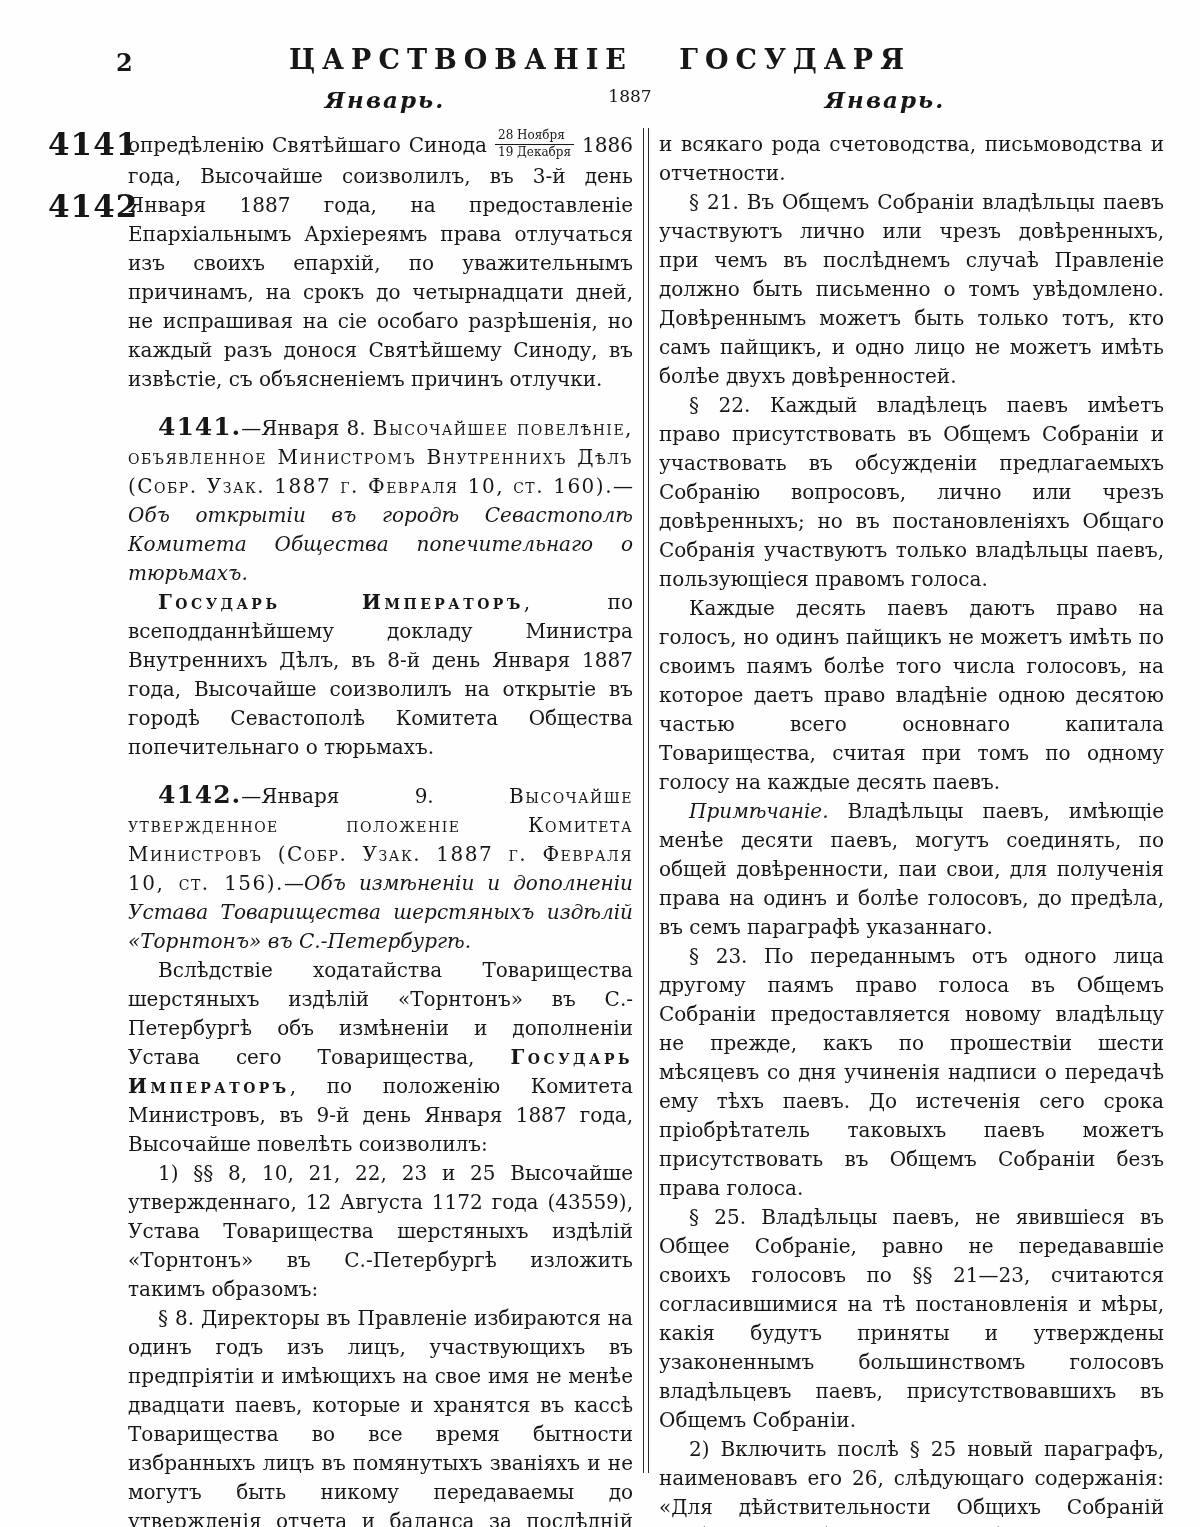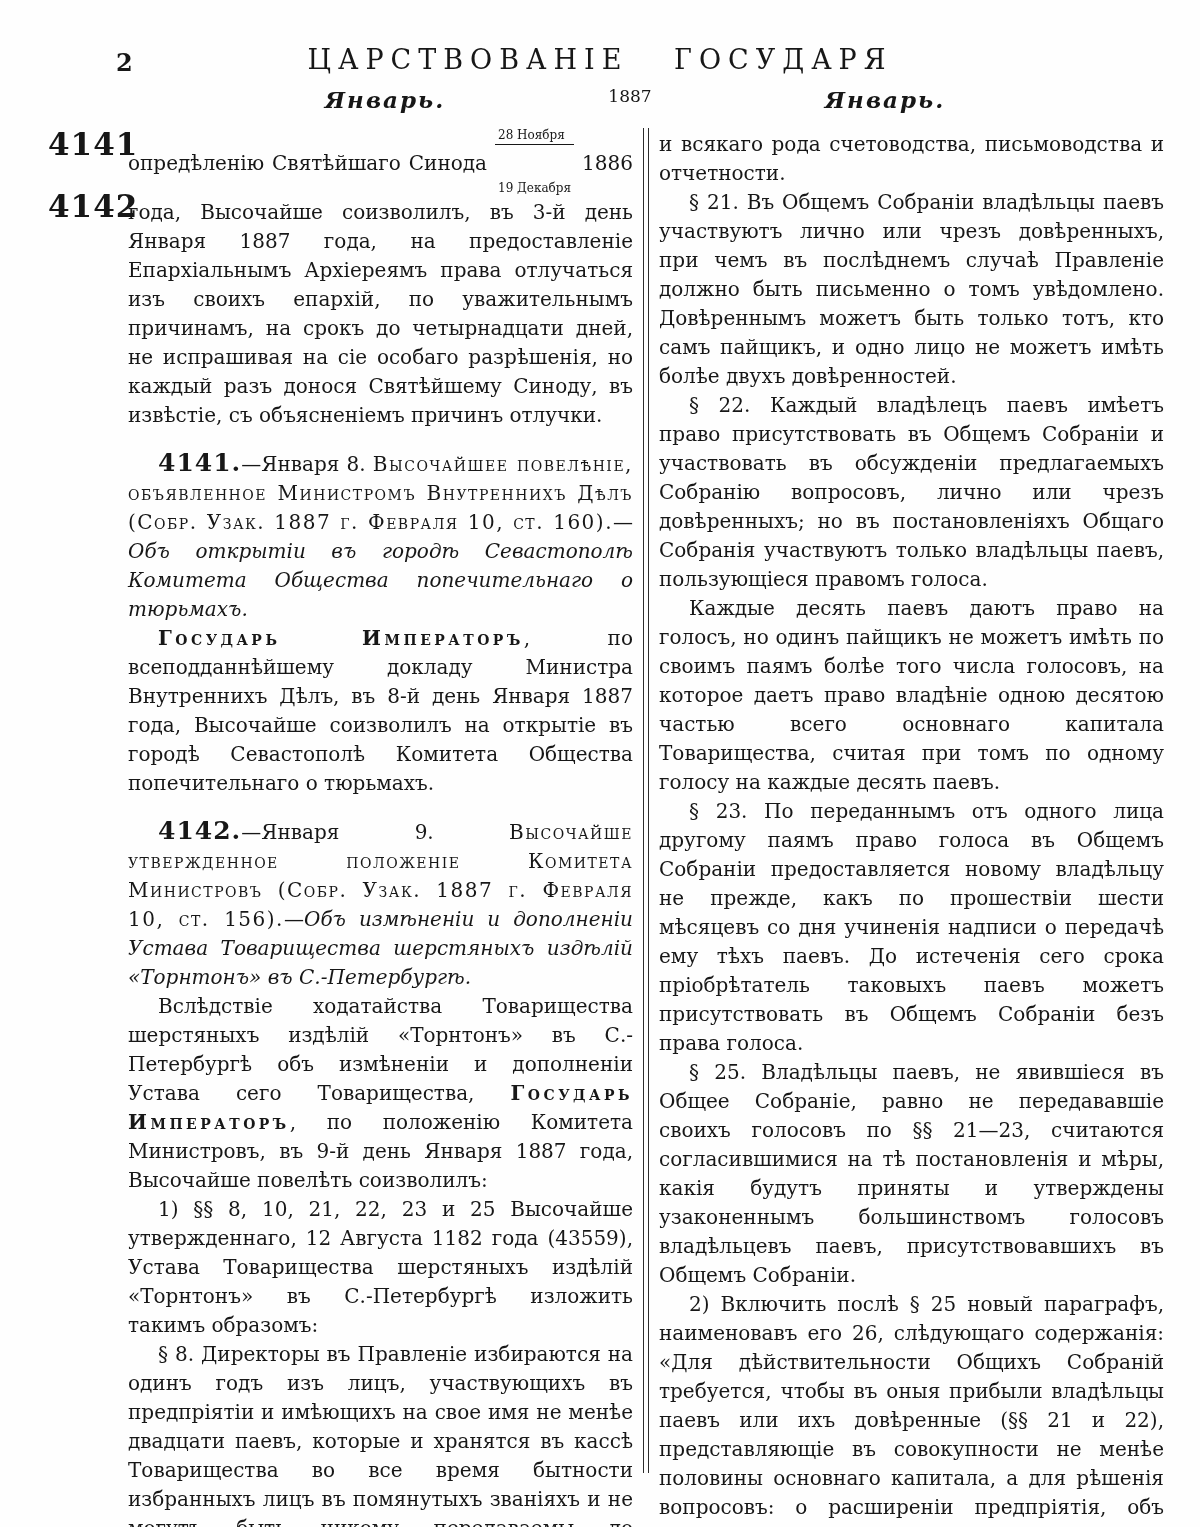--- a/index.html
+++ b/index.html
@@ -12,21 +12,21 @@
     overflow:hidden;
   }
   
   .pagenum{
     position:absolute;top:48px;left:116px;
     font-size:24px;font-weight:bold;
   }
   .title{
     position:absolute;top:44px;left:0;right:0;margin:0;
     text-align:center;
-    font-size:27px;font-weight:normal;
+    font-size:27px;font-weight:bold;
     letter-spacing:7px;word-spacing:30px;
   }
   .month,.year{position:absolute;white-space:nowrap;text-align:right;}
   .month{
     font-style:italic;font-weight:bold;
     font-size:23px;letter-spacing:2px;
   }
   .month-left{top:86px;left:385px;transform:translateX(-50%);}
   .year{top:86px;left:630px;transform:translateX(-50%);font-size:17px;}
   .month-right{top:86px;left:885px;transform:translateX(-50%);}
@@ -61,21 +61,21 @@
   .seg-sc{font-variant:small-caps;font-weight:normal;letter-spacing:1.5px;}
   .seg-sp{font-variant:small-caps;font-weight:bold;letter-spacing:3.5px;}
   .seg-num{font-size:25px;font-weight:bold;letter-spacing:1px;}
   
   .frac{
     display:inline-block;vertical-align:middle;
     font-size:12px;line-height:1.3;
     position:relative;top:-2px;font-weight:normal;
   }
   .frac-top{display:block;border-bottom:1.5px solid #171717;padding:0 3px;}
-  .frac-bot{display:block;padding:0 3px;margin-top:36px;}
+  .frac-bot{display:block;padding:0 3px;}
 </style>
 </head>
 <body>
 
 <div class="page">
 
   <span class="pagenum">2</span>
   <h1 class="title">ЦАРСТВОВАНІЕ ГОСУДАРЯ</h1>
 
   <span class="month month-left">Январь.</span>
@@ -85,28 +85,29 @@
   <span class="margin-number mn-1">4141</span>
   <span class="margin-number mn-2">4142</span>
 
   <div class="columns">
     <div class="col">
         <p class="para"><span class="seg-n">опредѣленію Святѣйшаго Синода </span><span class="frac"><span class="frac-top">28 Ноября</span><span class="frac-bot">19 Декабря</span></span><span class="seg-n"> 1886 года, Высочайше соизволилъ, въ 3-й день Января 1887 года, на предоставленіе Епархіальнымъ Архіереямъ права отлучаться изъ своихъ епархій, по уважительнымъ причинамъ, на срокъ до четырнадцати дней, не испрашивая на сіе особаго разрѣшенія, но каждый разъ донося Святѣйшему Синоду, въ извѣстіе, съ объясненіемъ причинъ отлучки.</span></p>
         <p class="para indent space"><span class="seg-num">4141.</span><span class="seg-n">—Января 8. </span><span class="seg-sc">Высочайшее повелѣніе, объявленное Министромъ Внутреннихъ Дѣлъ (Собр. Узак. 1887 г. Февраля 10, ст. 160).</span><span class="seg-n">—</span><span class="seg-i">Объ открытіи въ городѣ Севастополѣ Комитета Общества попечительнаго о тюрьмахъ.</span></p>
         <p class="para indent"><span class="seg-sp">Государь Императоръ</span><span class="seg-n">, по всеподданнѣйшему докладу Министра Внутреннихъ Дѣлъ, въ 8-й день Января 1887 года, Высочайше соизволилъ на открытіе въ городѣ Севастополѣ Комитета Общества попечительнаго о тюрьмахъ.</span></p>
         <p class="para indent space"><span class="seg-num">4142.</span><span class="seg-n">—Января 9. </span><span class="seg-sc">Высочайше утвержденное положеніе Комитета Министровъ (Собр. Узак. 1887 г. Февраля 10, ст. 156).</span><span class="seg-n">—</span><span class="seg-i">Объ измѣненіи и дополненіи Устава Товарищества шерстяныхъ издѣлій «Торнтонъ» въ С.-Петербургѣ.</span></p>
         <p class="para indent"><span class="seg-n">Вслѣдствіе ходатайства Товарищества шерстяныхъ издѣлій «Торнтонъ» въ С.-Петербургѣ объ измѣненіи и дополненіи Устава сего Товарищества, </span><span class="seg-sp">Государь Императоръ</span><span class="seg-n">, по положенію Комитета Министровъ, въ 9-й день Января 1887 года, Высочайше повелѣть соизволилъ:</span></p>
-        <p class="para indent"><span class="seg-n">1) §§ 8, 10, 21, 22, 23 и 25 Высочайше утвержденнаго, 12 Августа 1182 года (43559), Устава Товарищества шерстяныхъ издѣлій «Торнтонъ» въ С.-Петербургѣ изложить такимъ образомъ:</span></p>
+        <p class="para indent"><span class="seg-n">1) §§ 8, 10, 21, 22, 23 и 25 Высочайше утвержденнаго, 12 Августа 1172 года (43559), Устава Товарищества шерстяныхъ издѣлій «Торнтонъ» въ С.-Петербургѣ изложить такимъ образомъ:</span></p>
         <p class="para indent"><span class="seg-n">§ 8. Директоры въ Правленіе избираются на одинъ годъ изъ лицъ, участвующихъ въ предпріятіи и имѣющихъ на свое имя не менѣе двадцати паевъ, которые и хранятся въ кассѣ Товарищества во все время бытности избранныхъ лицъ въ помянутыхъ званіяхъ и не могутъ быть никому передаваемы до утвержденія отчета и баланса за послѣдній годъ пребыванія владѣльцевъ паевъ Директорами. По истеченіи же срока избранія они выбываютъ и замѣщаются избранными на ихъ мѣсто. Впрочемъ, выбывающій Директоръ можетъ быть вновь избираемъ на эту должность.</span></p>
       </div>
     <div class="col">
         <p class="para"><span class="seg-n">и всякаго рода счетоводства, письмоводства и отчетности.</span></p>
         <p class="para indent"><span class="seg-n">§ 21. Въ Общемъ Собраніи владѣльцы паевъ участвуютъ лично или чрезъ довѣренныхъ, при чемъ въ послѣднемъ случаѣ Правленіе должно быть письменно о томъ увѣдомлено. Довѣреннымъ можетъ быть только тотъ, кто самъ пайщикъ, и одно лицо не можетъ имѣть болѣе двухъ довѣренностей.</span></p>
         <p class="para indent"><span class="seg-n">§ 22. Каждый владѣлецъ паевъ имѣетъ право присутствовать въ Общемъ Собраніи и участвовать въ обсужденіи предлагаемыхъ Собранію вопросовъ, лично или чрезъ довѣренныхъ; но въ постановленіяхъ Общаго Собранія участвуютъ только владѣльцы паевъ, пользующіеся правомъ голоса.</span></p>
         <p class="para indent"><span class="seg-n">Каждые десять паевъ даютъ право на голосъ, но одинъ пайщикъ не можетъ имѣть по своимъ паямъ болѣе того числа голосовъ, на которое даетъ право владѣніе одною десятою частью всего основнаго капитала Товарищества, считая при томъ по одному голосу на каждые десять паевъ.</span></p>
+        <p class="para indent"><span class="seg-i">Примѣчаніе.</span><span class="seg-n"> Владѣльцы паевъ, имѣющіе менѣе десяти паевъ, могутъ соединять, по общей довѣренности, паи свои, для полученія права на одинъ и болѣе голосовъ, до предѣла, въ семъ параграфѣ указаннаго.</span></p>
         <p class="para indent"><span class="seg-n">§ 23. По переданнымъ отъ одного лица другому паямъ право голоса въ Общемъ Собраніи предоставляется новому владѣльцу не прежде, какъ по прошествіи шести мѣсяцевъ со дня учиненія надписи о передачѣ ему тѣхъ паевъ. До истеченія сего срока пріобрѣтатель таковыхъ паевъ можетъ присутствовать въ Общемъ Собраніи безъ права голоса.</span></p>
         <p class="para indent"><span class="seg-n">§ 25. Владѣльцы паевъ, не явившіеся въ Общее Собраніе, равно не передававшіе своихъ голосовъ по §§ 21—23, считаются согласившимися на тѣ постановленія и мѣры, какія будутъ приняты и утверждены узаконеннымъ большинствомъ голосовъ владѣльцевъ паевъ, присутствовавшихъ въ Общемъ Собраніи.</span></p>
         <p class="para indent"><span class="seg-n">2) Включить послѣ § 25 новый параграфъ, наименовавъ его 26, слѣдующаго содержанія: «Для дѣйствительности Общихъ Собраній требуется, чтобы въ оныя прибыли владѣльцы паевъ или ихъ довѣренные (§§ 21 и 22), представляющіе въ совокупности не менѣе половины основнаго капитала, а для рѣшенія вопросовъ: о расширеніи предпріятія, объ увеличеніи или уменьшеніи основнаго капитала, объ измѣненіи Устава и ликвидаціи дѣлъ, требуется прибытіе владѣльцевъ паевъ, представляющихъ три четверти общаго числа паевъ. Если Собраніе не</span></p>
       </div>
   </div>
 
   <div class="divider"></div>
 
 </div>
 

